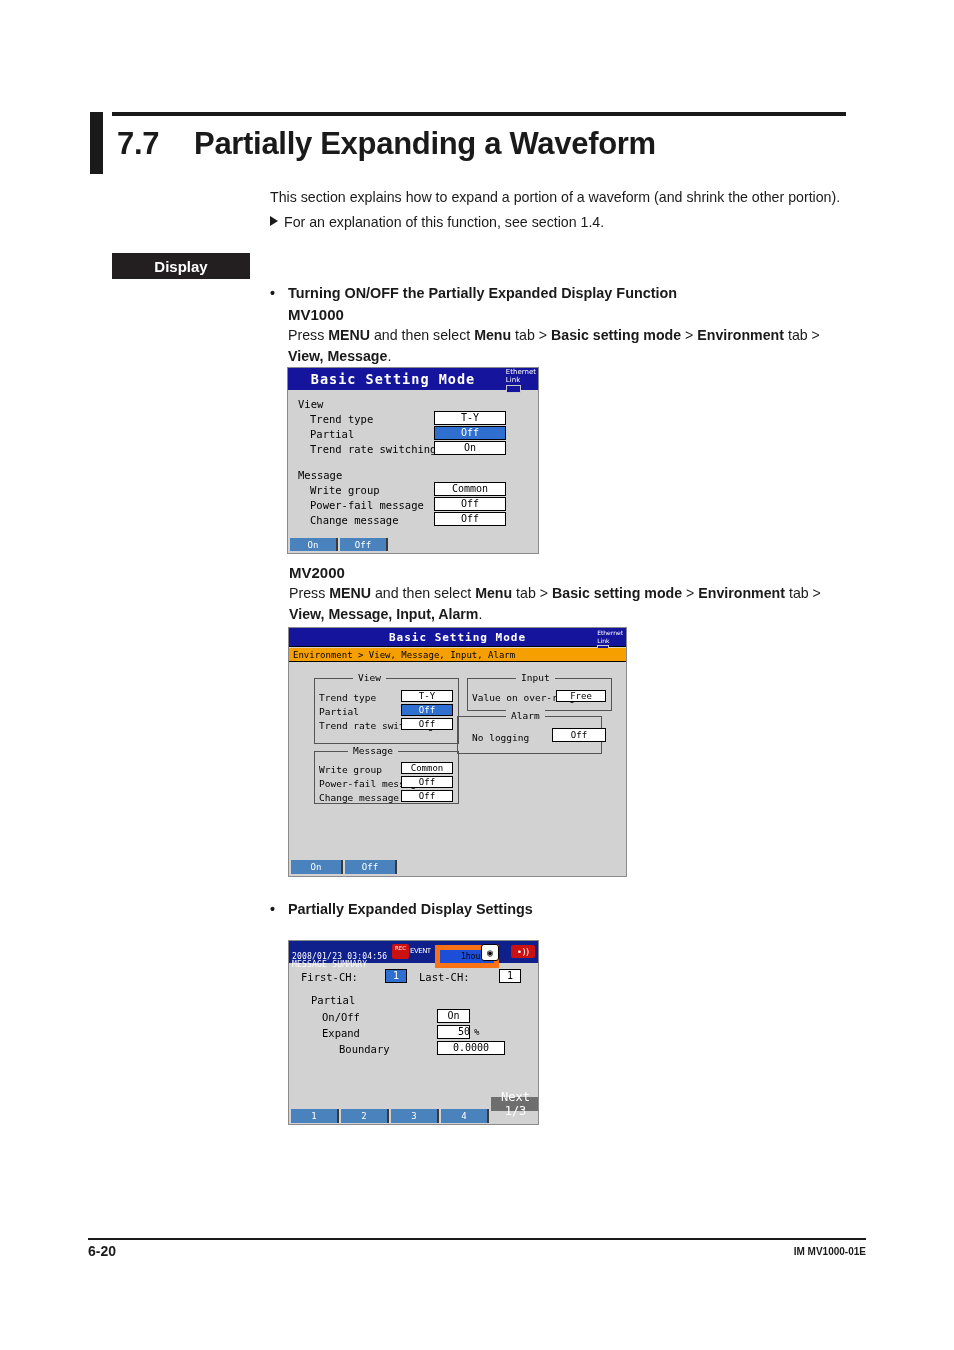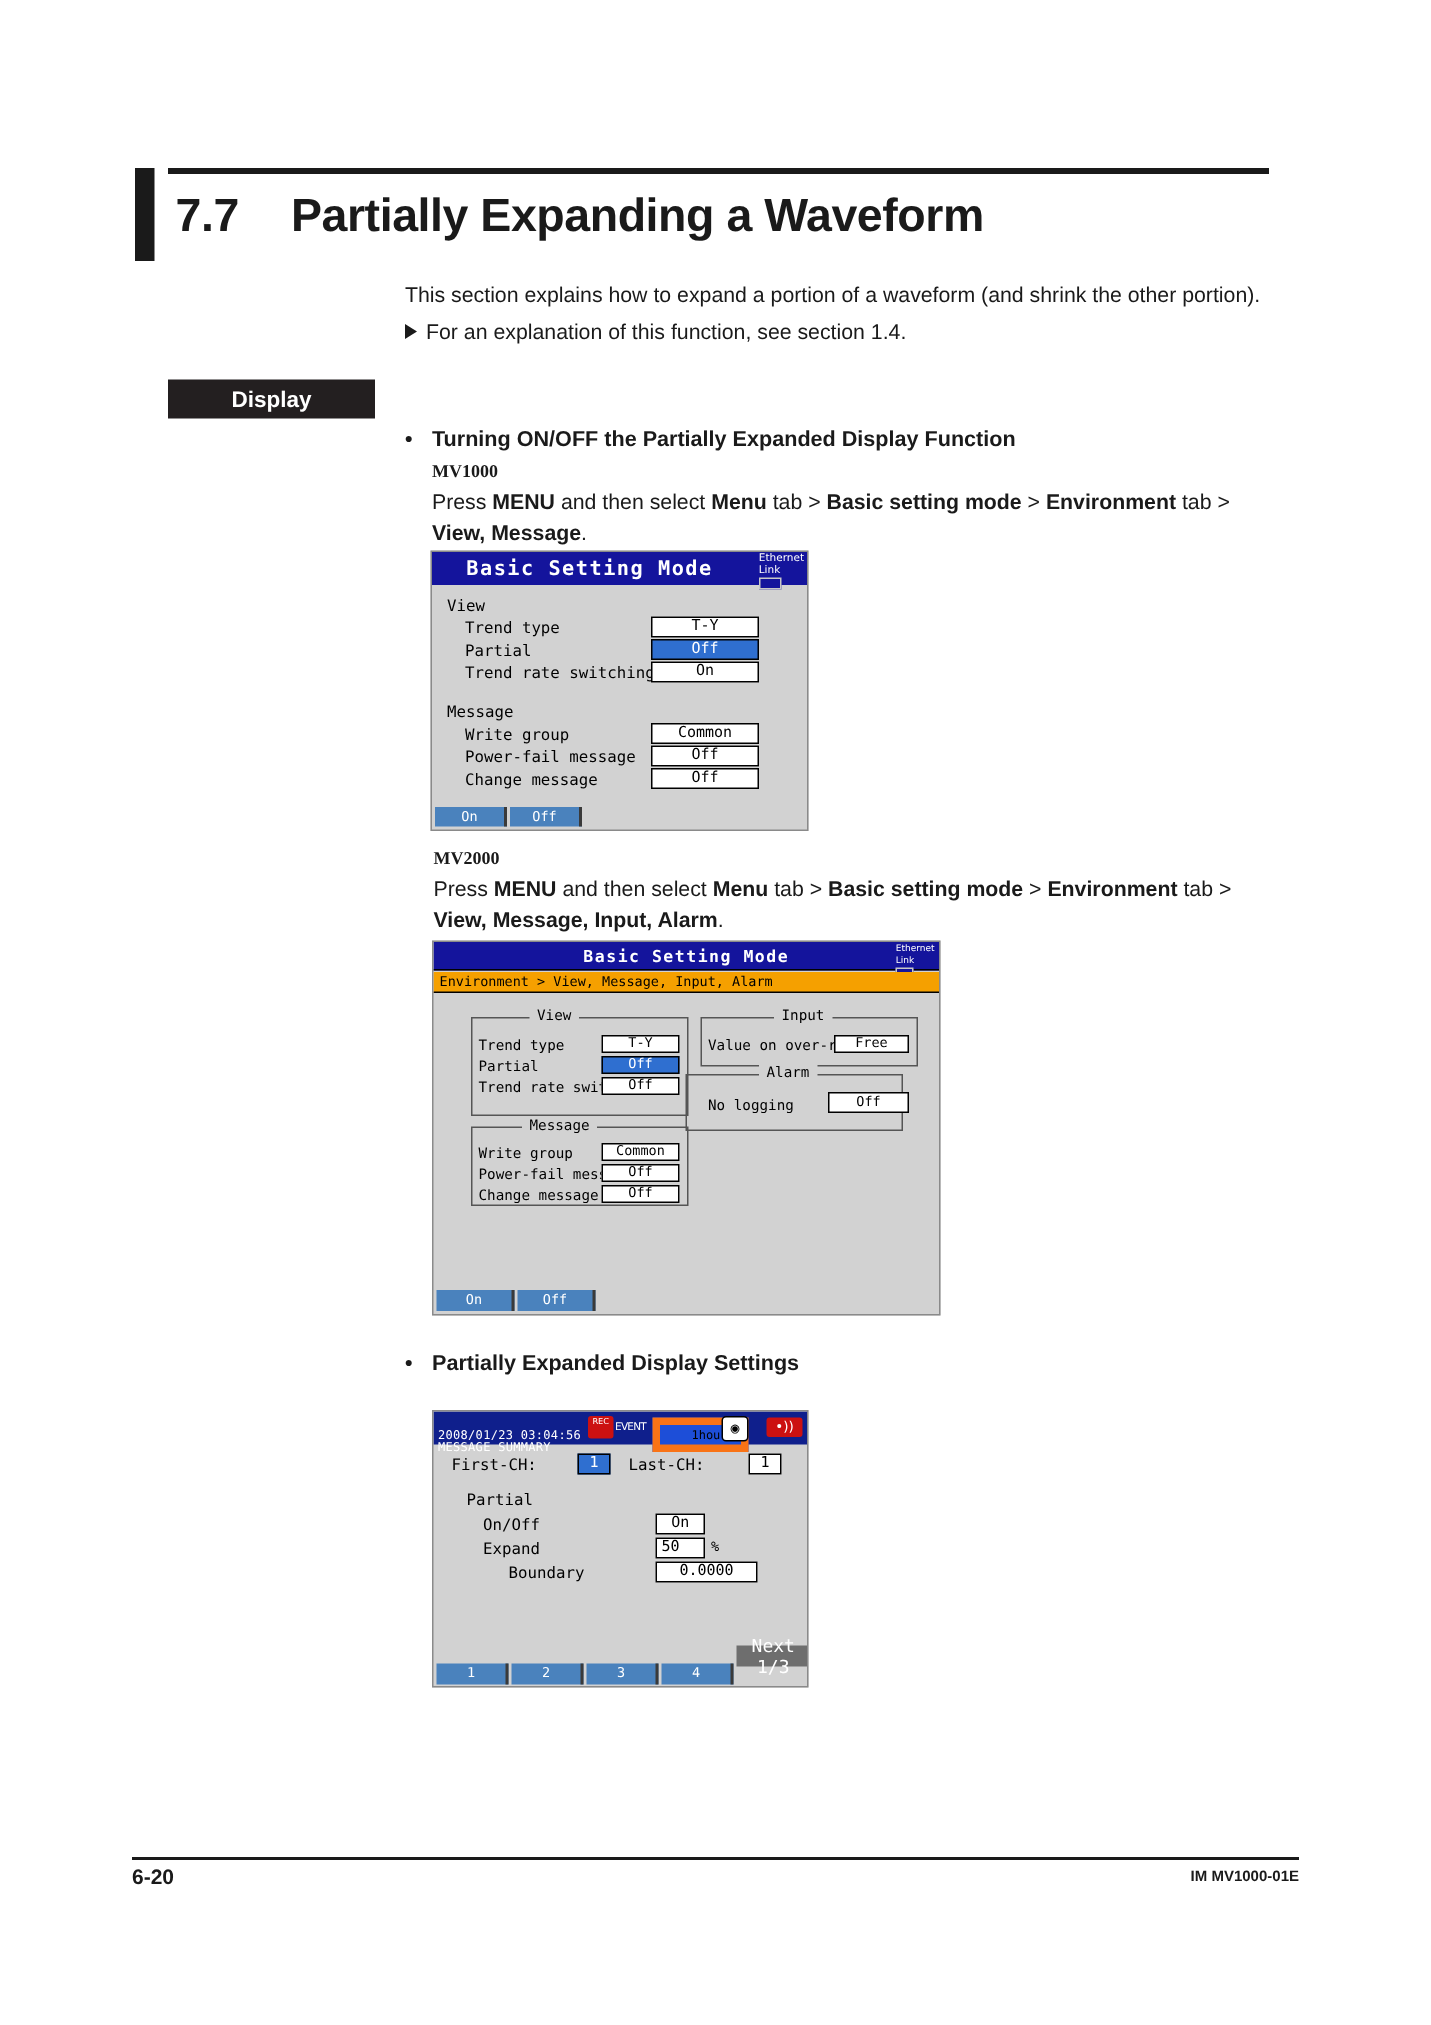--- a/index.html
+++ b/index.html
@@ -98,21 +98,21 @@
     display: flex;
     align-items: center;
     justify-content: center;
   }
 
   
   .blk { position: absolute; width: 590px; font-size: 14.2px; line-height: 21px; }
   .bullet-row { display: flex; }
   .bullet-dot { width: 18px; flex: none; font-weight: bold; }
   .bullet-head { font-weight: bold; font-size: 14.4px; }
-  .sub-head { font-weight: bold; font-size: 12px; font-family: Liberation Serif, serif; }
+  .sub-head { font-weight: bold; font-size: 15px; }
   .instr { }
   b { font-weight: bold; }
 
   #blk1 { left: 270px; top: 283px; }
   #blk2 { left: 289px; top: 562px; }
   #blk3 { left: 270px; top: 899px; }
 
   
   .device {
     position: absolute;
@@ -407,21 +407,21 @@
   <div class="row fld sel" style="left:96px; top:28px; width:22px; height:14px; font-size:10px;">1</div>
   <div class="row lbl" style="left:130px; top:30px;">Last-CH:</div>
   <div class="row fld" style="left:210px; top:28px; width:22px; height:14px; font-size:10px;">1</div>
 
   <div class="row lbl" style="left:22px; top:53px;">Partial</div>
 
   <div class="row lbl" style="left:33px; top:70px;">On/Off</div>
   <div class="row fld" style="left:148px; top:68px; width:33px; height:14px; font-size:10px;">On</div>
 
   <div class="row lbl" style="left:33px; top:86px;">Expand</div>
-  <div class="row fld" style="left:148px; top:84px; width:33px; height:14px; font-size:10px; justify-content:flex-start; padding-left:3px;">50</div>
+  <div class="row fld" style="left:148px; top:84px; width:33px; height:14px; font-size:10px; justify-content:flex-start; padding-left:20px;">50</div>
   <div class="row lbl" style="left:185px; top:86px; font-size:9px;">%</div>
 
   <div class="row lbl" style="left:50px; top:102px;">Boundary</div>
   <div class="row fld" style="left:148px; top:100px; width:68px; height:14px; font-size:10px;">0.0000</div>
 
   <div class="softkey" style="position:absolute; left:2px; top:168px; width:48px; height:14px; font-size:9px;">1</div>
   <div class="softkey" style="position:absolute; left:52px; top:168px; width:48px; height:14px; font-size:9px;">2</div>
   <div class="softkey" style="position:absolute; left:102px; top:168px; width:48px; height:14px; font-size:9px;">3</div>
   <div class="softkey" style="position:absolute; left:152px; top:168px; width:48px; height:14px; font-size:9px;">4</div>
   <div class="softkey dark" style="position:absolute; left:202px; top:156px; width:49px; height:14px; font-size:12px;">Next 1/3</div>

